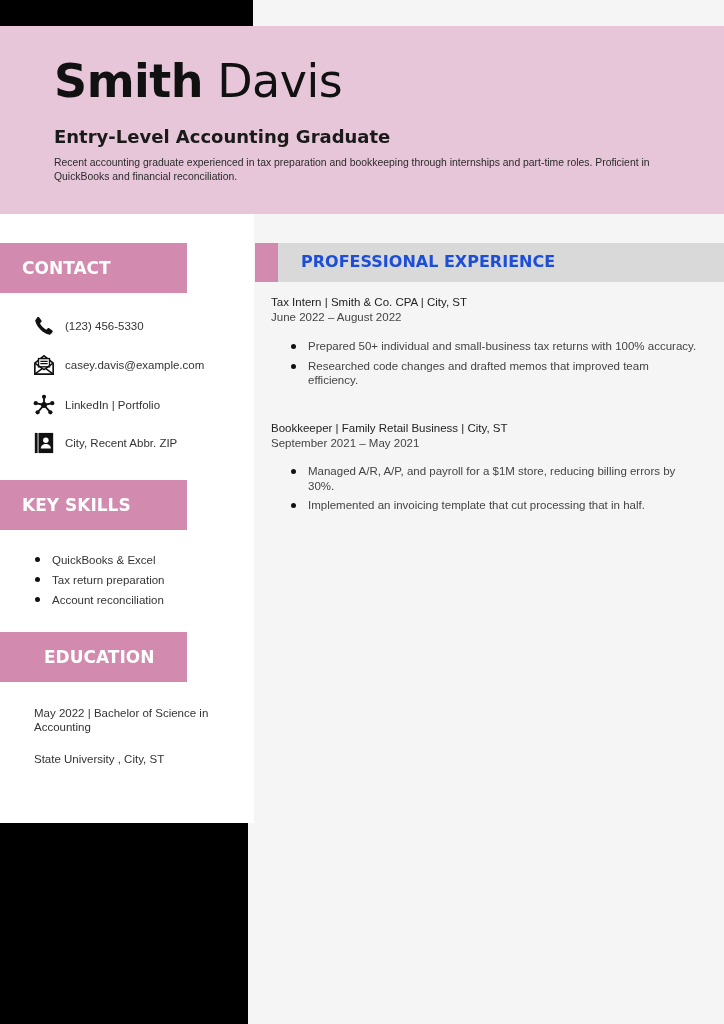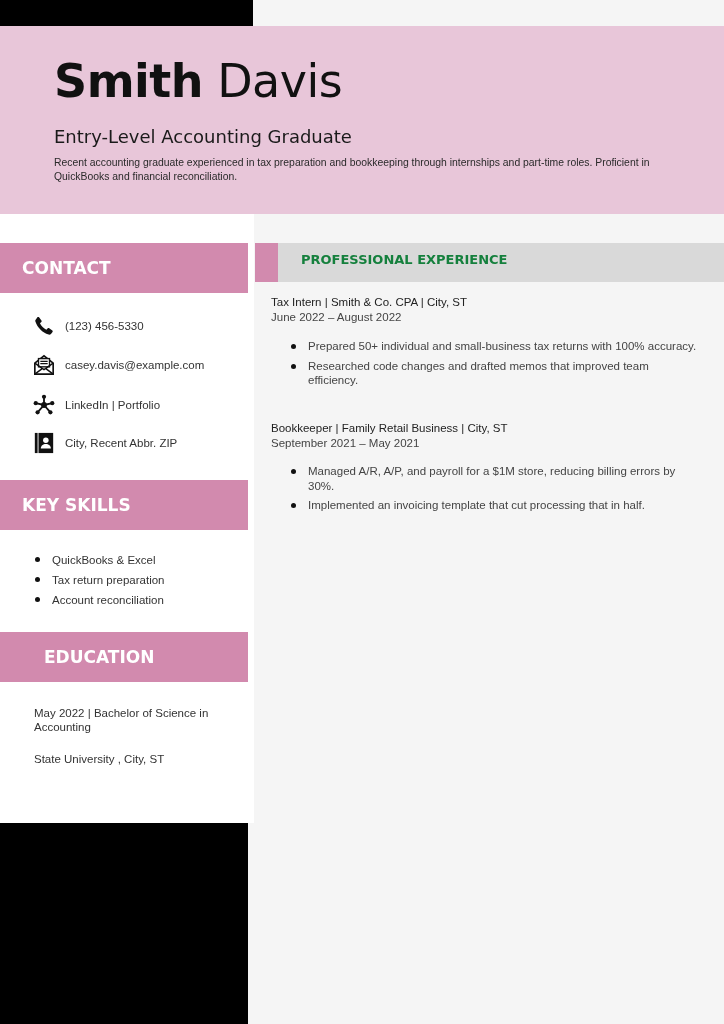--- a/index.html
+++ b/index.html
@@ -5,33 +5,33 @@
   html, body { margin:0; padding:0; }
   body { width:724px; height:1024px; position:relative; overflow:hidden; background:#f5f5f5; font-family:"Liberation Sans", sans-serif; color:#222; }
   .abs { position:absolute; }
   .black-top { left:0; top:0; width:253px; height:26px; background:#000; }
   .black-bottom { left:0; top:823px; width:248px; height:201px; background:#000; }
   .left-col { left:0; top:214px; width:254px; height:609px; background:#fff; }
   .header { left:0; top:26px; width:724px; height:188px; background:#e8c6d9; }
   .name { left:54px; top:58px; font-family:"DejaVu Sans", sans-serif; font-size:46px; letter-spacing:-0.5px; color:#111; line-height:1; }
   .name .first { font-weight:bold; }
   .name .last { font-weight:normal; }
-  .title { left:54px; top:126px; font-family:"DejaVu Sans", sans-serif; font-weight:normal; font-size:18px; color:#1a1a1a; }
+  .title { left:54px; top:126px; font-family:"DejaVu Sans", sans-serif; font-weight:bold; font-size:18px; color:#1a1a1a; }
   .summary { left:54px; top:156px; width:640px; font-size:10.4px; line-height:13.5px; color:#2a2a2a; }
-  .sec-bar { left:0; width:248px; height:50px; background:#d28aae; color:#fff; font-family:"DejaVu Sans", sans-serif; font-weight:bold; font-size:17px; box-sizing:border-box; padding-left:22px; line-height:50px; }
+  .sec-bar { left:0; width:187px; height:50px; background:#d28aae; color:#fff; font-family:"DejaVu Sans", sans-serif; font-weight:bold; font-size:17px; box-sizing:border-box; padding-left:22px; line-height:50px; }
   .contact-row { left:33px; height:24px; display:flex; align-items:center; }
   .contact-row .ic { width:22px; height:22px; display:flex; align-items:center; justify-content:center; }
   .contact-row .txt { margin-left:10px; font-size:11.5px; color:#333; }
   .skills { left:34px; top:552px; margin:0; padding:0; list-style:none; font-size:11.5px; color:#333; }
   .skills li { height:20px; line-height:16px; position:relative; padding-left:18px; }
   .skills li::before { content:""; position:absolute; left:1px; top:5px; width:5px; height:5px; border-radius:50%; background:#111; }
   .edu { left:34px; font-size:11.5px; color:#333; line-height:14px; }
   .exp-bar { left:255px; top:243px; width:469px; height:39px; background:#d9d9d9; }
   .exp-accent { left:255px; top:243px; width:23px; height:39px; background:#d28aae; }
-  .exp-title { left:301px; top:252px; font-family:"DejaVu Sans", sans-serif; font-weight:bold; font-size:13px; color:#15803d; }
+  .exp-title { left:301px; top:252px; font-family:"DejaVu Sans", sans-serif; font-weight:bold; font-size:16px; color:#1d4ed8; }
   .job-head { left:271px; font-size:11.5px; color:#222; }
   .job-date { left:271px; font-size:11.5px; color:#444; }
   .bullets { left:290px; width:410px; margin:0; padding:0; list-style:none; font-size:11.5px; color:#444; line-height:14.5px; }
   .bullets li { position:relative; padding-left:18px; margin-bottom:5px; }
   .bullets li::before { content:""; position:absolute; left:1px; top:5px; width:5px; height:5px; border-radius:50%; background:#111; }
 </style>
 </head>
 <body>
 
 <div class="abs black-top"></div>

